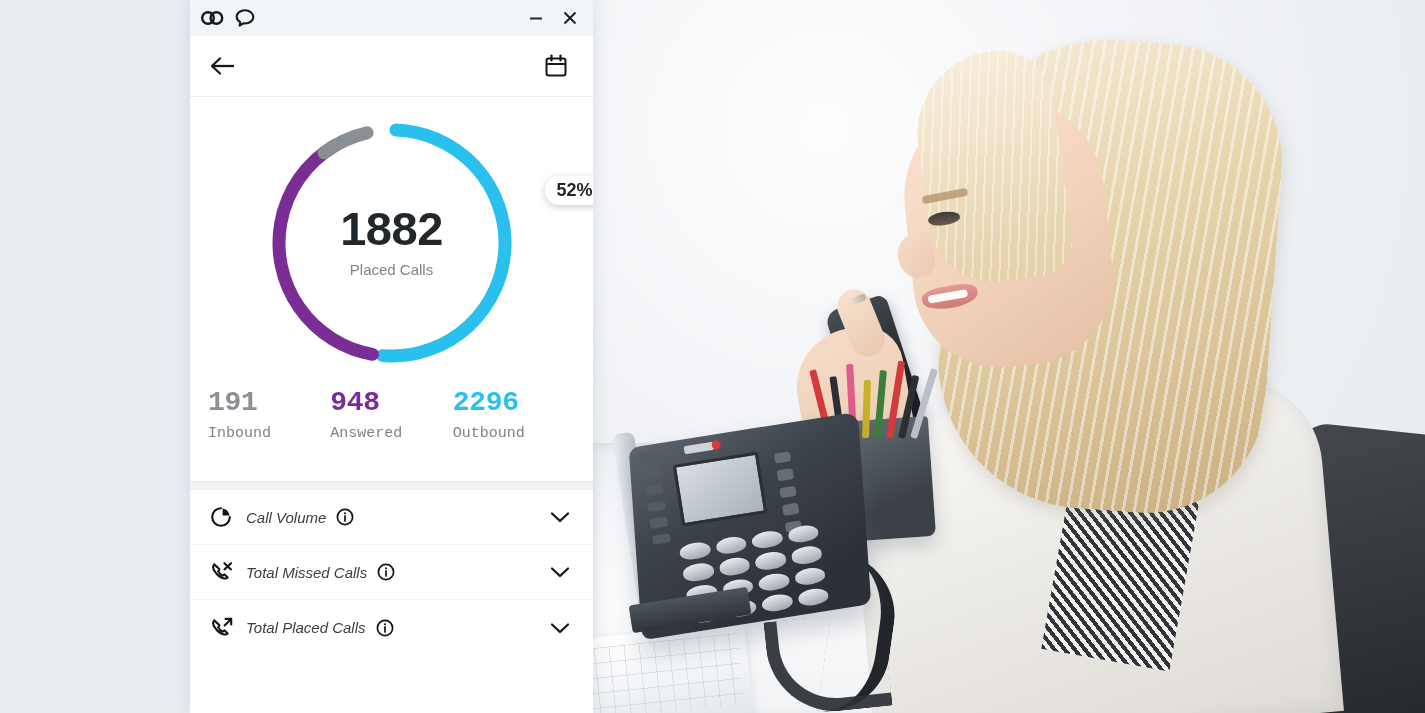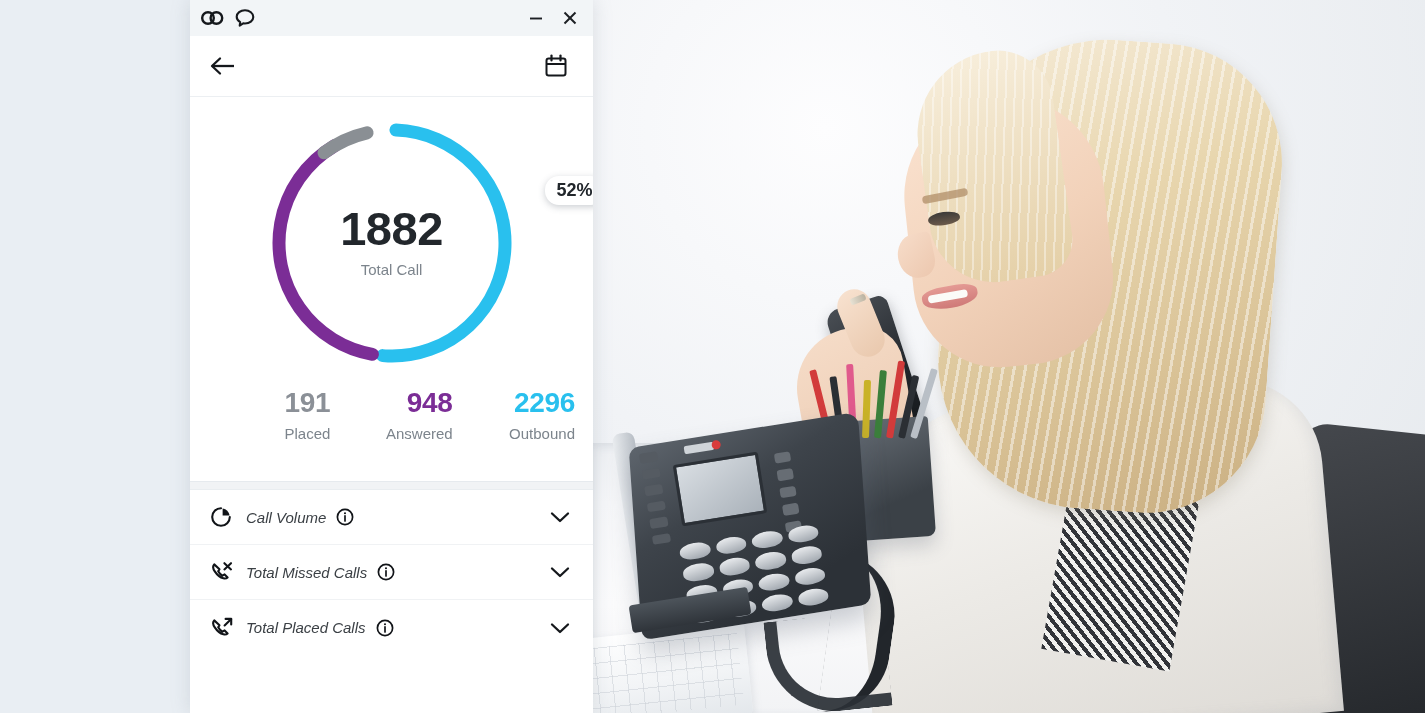--- a/index.html
+++ b/index.html
@@ -343,21 +343,21 @@
     box-shadow: 0 2px 7px rgba(70,80,95,0.28);
     line-height: 1;
   }
 
   
   .stats {
     flex: 0 0 92px;
     display: flex;
     padding: 0 18px;
   }
-  .stat { flex: 1; text-align: right; }
+  .stat { flex: 1; text-align: left; font-family: Liberation Mono, monospace; }
   .stat-num { font-size: 28px; font-weight: bold; line-height: 1; letter-spacing: -0.3px; }
   .stat-cap { font-size: 15px; color: #7c848c; margin-top: 8px; }
   .stat.missed .stat-num { color: #8b9097; }
   .stat.inbound .stat-num { color: #7b2d96; }
   .stat.outbound .stat-num { color: #29c0ee; }
 
   .band { flex: 0 0 9px; background: #f1f3f5; border-top: 1px solid #e6eaee; border-bottom: 1px solid #e9edf0; }
 
   
   .rows { flex: 1 1 auto; font-style: italic; }
@@ -506,30 +506,30 @@
         <svg width="258" height="258" viewBox="0 0 258 258">
 
           <circle id="seg-out" cx="129" cy="129" r="113" fill="none" stroke="#29c0ee" stroke-width="13" stroke-linecap="round" transform="rotate(-88 129 129)" stroke-dasharray="360.19996864987246 349.79997106142076"></circle>
 
           <circle id="seg-in" cx="129" cy="129" r="113" fill="none" stroke="#7b2d96" stroke-width="13" stroke-linecap="round" transform="rotate(100 129 129)" stroke-dasharray="274.9999758845173 434.9999638267759"></circle>
 
           <circle id="seg-miss" cx="129" cy="129" r="113" fill="none" stroke="#8a8f94" stroke-width="13" stroke-linecap="round" transform="rotate(-127 129 129)" stroke-dasharray="47.79999517690346 662.1999445343897"></circle>
         </svg>
         <div class="donut-center">
           <div class="donut-total">1882</div>
-          <div class="donut-label">Total Call</div>
+          <div class="donut-label">Placed Calls</div>
         </div>
         <div class="badge">52%</div>
       </div>
     </div>
 
     <div class="stats">
       <div class="stat missed">
         <div class="stat-num">191</div>
-        <div class="stat-cap">Placed</div>
+        <div class="stat-cap">Inbound</div>
       </div>
       <div class="stat inbound">
         <div class="stat-num">948</div>
         <div class="stat-cap">Answered</div>
       </div>
       <div class="stat outbound">
         <div class="stat-num">2296</div>
         <div class="stat-cap">Outbound</div>
       </div>
     </div>

